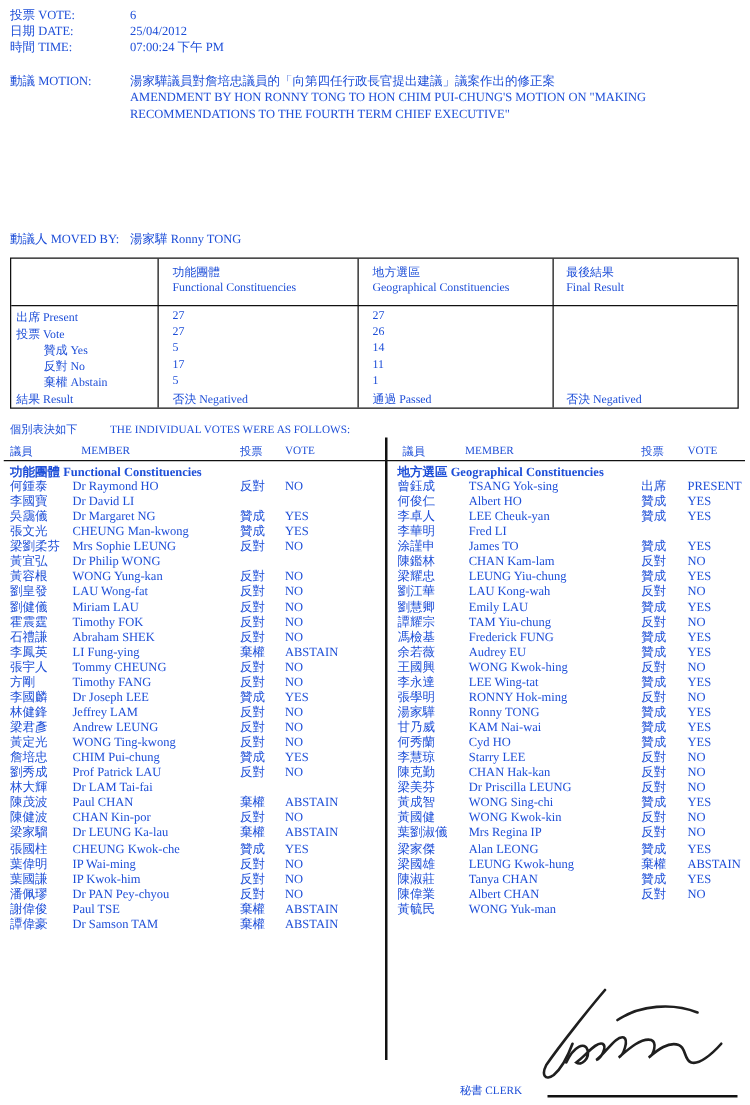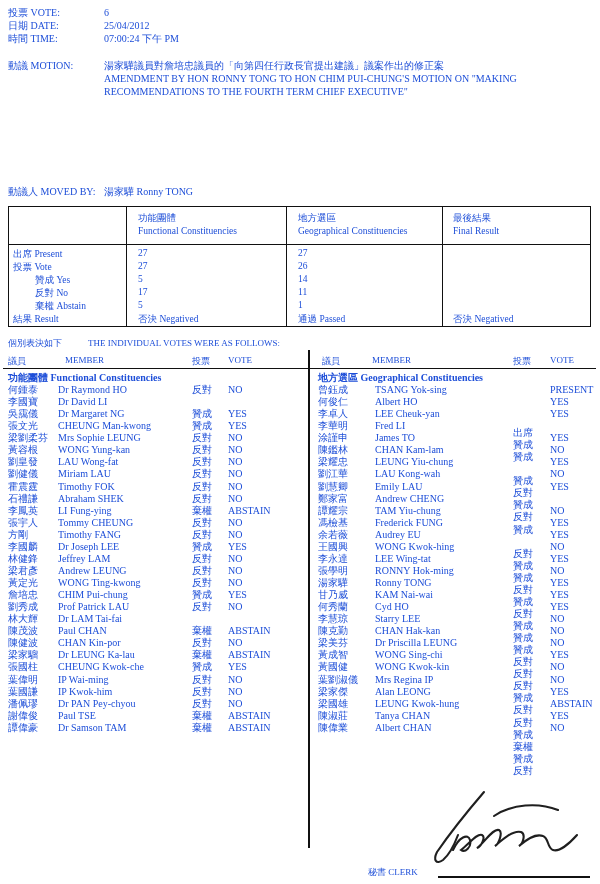--- a/index.html
+++ b/index.html
@@ -29,21 +29,21 @@
   .votes{position:absolute;top:384px;}
   .votes-left{left:8px;width:298px;}
   .votes-right{left:318px;width:280px;}
   .m-row{position:relative;height:12.07px;font-size:10px;line-height:12.07px;}
   .m-row span{position:absolute;top:0;white-space:nowrap;}
   .m-row .mc{left:0;}
   .votes-left .me{left:50px;}
   .votes-left .vc{left:184px;}
   .votes-left .ve{left:220px;}
   .votes-right .me{left:57px;}
-  .votes-right .vc{left:195px;margin-top:43px;}
+  .votes-right .vc{left:195px;}
   .votes-right .ve{left:232px;}
   .divider{position:absolute;left:308px;top:350px;width:1.6px;height:498px;background:#111;}
   .clerk-line{position:absolute;left:438px;top:876px;width:152px;height:1.6px;background:#111;}
   .sig{position:absolute;left:420px;top:788px;}
 </style>
 </head>
 <body>
 
 <div class="page">
 
@@ -164,20 +164,26 @@
         <span class="vc">贊成</span>
         <span class="ve">YES</span>
       </div>
       <div class="m-row">
         <span class="mc">梁劉柔芬</span>
         <span class="me">Mrs Sophie LEUNG</span>
         <span class="vc">反對</span>
         <span class="ve">NO</span>
       </div>
       <div class="m-row">
+        <span class="mc">黃宜弘</span>
+        <span class="me">Dr Philip WONG</span>
+        <span class="vc"></span>
+        <span class="ve"></span>
+      </div>
+      <div class="m-row">
         <span class="mc">黃容根</span>
         <span class="me">WONG Yung-kan</span>
         <span class="vc">反對</span>
         <span class="ve">NO</span>
       </div>
       <div class="m-row">
         <span class="mc">劉皇發</span>
         <span class="me">LAU Wong-fat</span>
         <span class="vc">反對</span>
         <span class="ve">NO</span>
@@ -364,26 +370,20 @@
         <span class="vc">反對</span>
         <span class="ve">NO</span>
       </div>
       <div class="m-row">
         <span class="mc">劉慧卿</span>
         <span class="me">Emily LAU</span>
         <span class="vc">贊成</span>
         <span class="ve">YES</span>
       </div>
       <div class="m-row">
-        <span class="mc">鄭家富</span>
-        <span class="me">Andrew CHENG</span>
-        <span class="vc"></span>
-        <span class="ve"></span>
-      </div>
-      <div class="m-row">
         <span class="mc">譚耀宗</span>
         <span class="me">TAM Yiu-chung</span>
         <span class="vc">反對</span>
         <span class="ve">NO</span>
       </div>
       <div class="m-row">
         <span class="mc">馮檢基</span>
         <span class="me">Frederick FUNG</span>
         <span class="vc">贊成</span>
         <span class="ve">YES</span>
@@ -482,20 +482,26 @@
         <span class="mc">陳淑莊</span>
         <span class="me">Tanya CHAN</span>
         <span class="vc">贊成</span>
         <span class="ve">YES</span>
       </div>
       <div class="m-row">
         <span class="mc">陳偉業</span>
         <span class="me">Albert CHAN</span>
         <span class="vc">反對</span>
         <span class="ve">NO</span>
+      </div>
+      <div class="m-row">
+        <span class="mc">黃毓民</span>
+        <span class="me">WONG Yuk-man</span>
+        <span class="vc"></span>
+        <span class="ve"></span>
       </div>
     </div>
 
   <svg class="sig" width="168" height="84" viewBox="0 0 168 84">
     <g stroke="#1f1f1f" stroke-width="2.1" fill="none" stroke-linecap="round">
       <path d="M 64,4 C 52,18 28,48 17,64 C 13,72 16,77 23,72 C 30,66 35,55 38,47"></path>
       <path d="M 33,62 C 39,49 48,45 50,52 C 52,59 45,65 41,62 C 49,56 57,45 62,47 C 66,49 61,59 57,60 C 65,54 73,40 79,42 C 83,44 79,56 75,58 C 83,51 93,42 101,44 C 106,46 103,56 99,58 C 106,52 115,45 123,48 C 129,50 127,60 133,62 C 139,64 149,56 157,47"></path>
       <path d="M 74,28 C 92,16 118,14 138,22"></path>
     </g>
   </svg>

